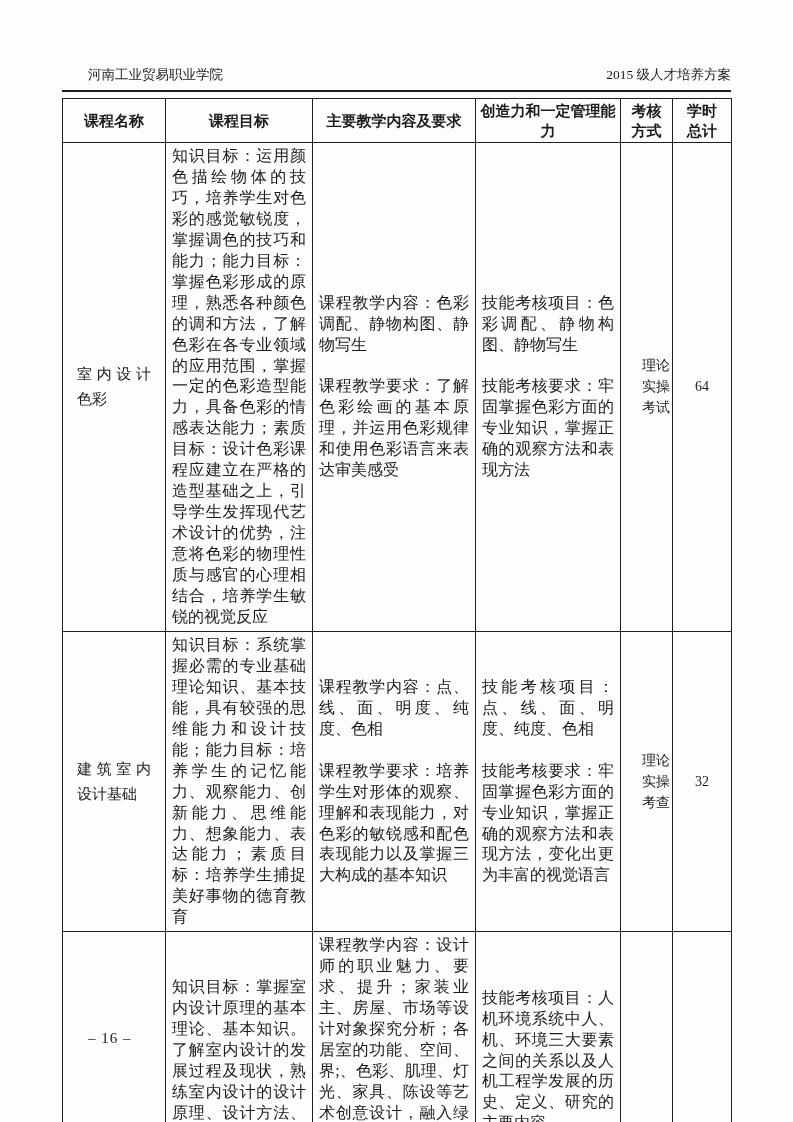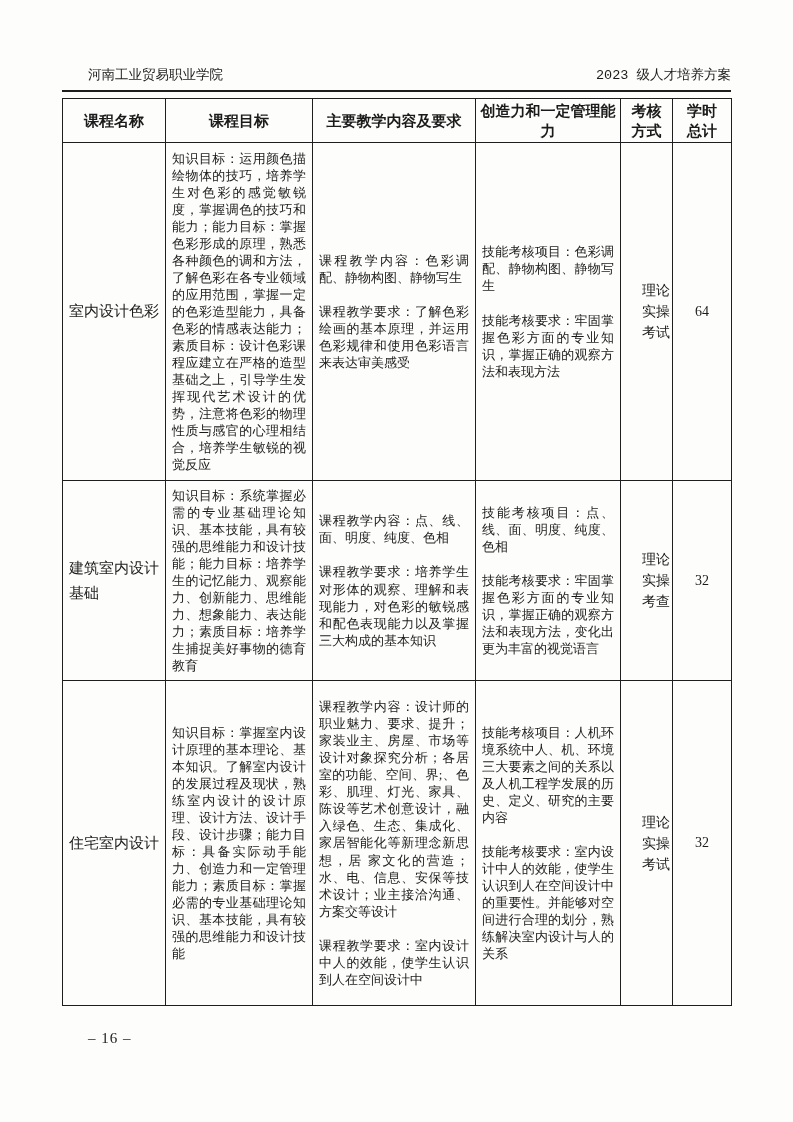--- a/index.html
+++ b/index.html
@@ -10,21 +10,21 @@
     margin: 0 auto;
     background: #fdfdfb;
     font-family: "Liberation Serif", "DejaVu Serif", serif;
     color: #1b1b1b;
     box-sizing: border-box;
     overflow: hidden;
   }
   
   .header-zone {
     position: absolute;
-    top: 66px; left: 62px; right: 62px; font-family: Liberation Mono, monospace;
+    top: 66px; left: 62px; right: 62px;
   }
   .header-line {
     display: flex;
     justify-content: space-between;
     align-items: flex-end;
     font-size: 13.5px;
     padding-bottom: 6px;
   }
   .header-left { margin-left: 26px; }
   .header-rule { border-bottom: 2.5px solid #1e1e1e; }
@@ -56,25 +56,25 @@
   }
   tr.hdr   { height: 33px; }
   tr.row-1 { height: 338px; }
   tr.row-2 { height: 200px; }
   tr.row-3 { height: 325px; }
   td.name {
     font-size: 15px;
     text-align: justify;
     text-justify: inter-character;
     vertical-align: middle;
-    padding: 0 6px;
+    padding: 0 14px;
     line-height: 1.65;
   }
   td.body-text {
-    font-size: 13px;
+    font-size: 16px;
     text-align: justify;
     text-justify: inter-character;
     vertical-align: middle;
     padding: 3px 6px;
     line-height: 1.31;
     white-space: pre-line;
   }
   td.method {
     font-size: 14px;
     text-align: right;
@@ -100,21 +100,21 @@
   }
 </style>
 </head>
 <body>
 
 <div class="page">
 
   <div class="header-zone">
     <div class="header-line">
       <span class="header-left">河南工业贸易职业学院</span>
-      <span class="header-right">2023 级人才培养方案</span>
+      <span class="header-right">2015 级人才培养方案</span>
     </div>
     <div class="header-rule"></div>
   </div>
 
   <div class="table-wrap">
     <table>
       <colgroup>
         <col style="width:103px">
         <col style="width:147px">
         <col style="width:163px">

